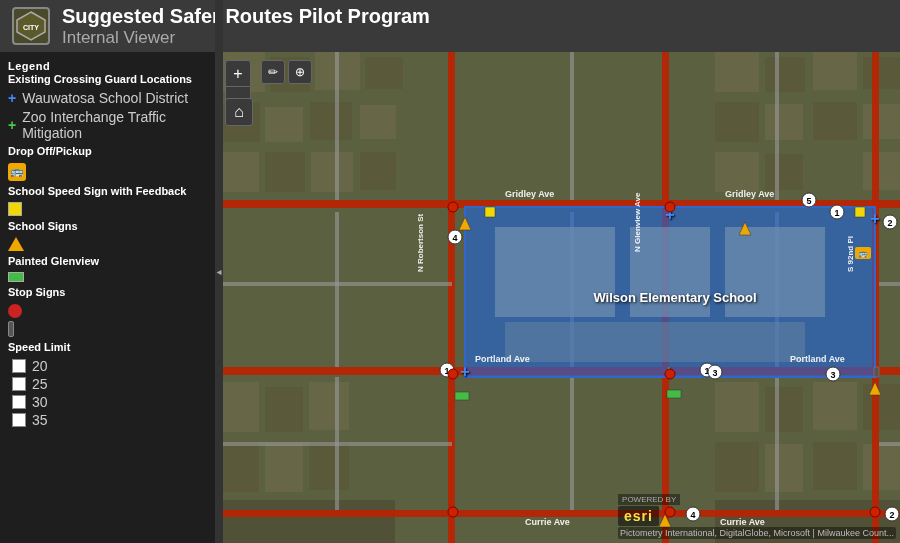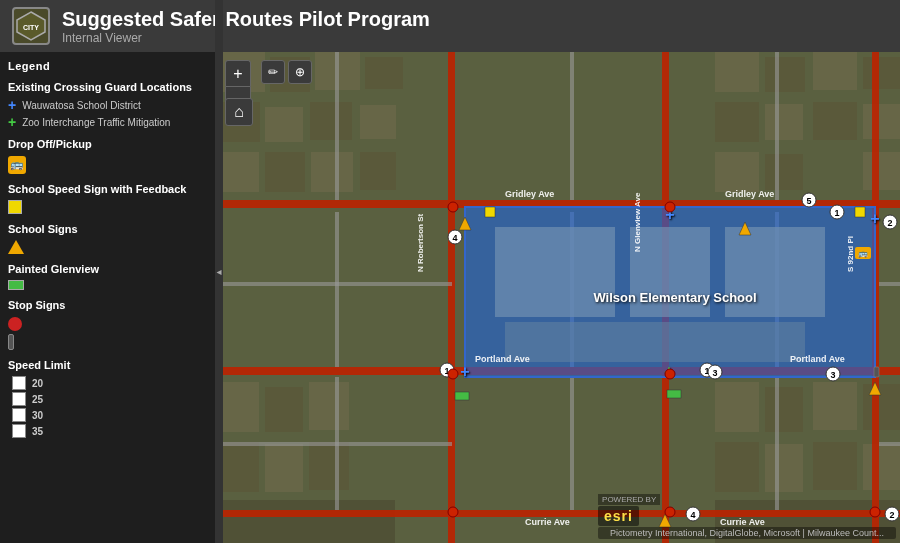--- a/index.html
+++ b/index.html
@@ -36,21 +36,21 @@
       display: flex;
       flex-direction: column;
     }
     #app-title {
       color: #ffffff;
       font-size: 20px;
       font-weight: bold;
     }
     #app-subtitle {
       color: #aaaaaa;
-      font-size: 12px;
+      font-size: 17px;
     }
     
     #main {
       display: flex;
       height: 491px;
     }
     
     #sidebar {
       width: 215px;
       min-width: 215px;
@@ -63,34 +63,34 @@
     #legend-title {
       color: #ffffff;
       font-size: 11px;
       font-weight: bold;
       letter-spacing: 0.5px;
     }
     .legend-section-title {
       color: #ffffff;
       font-weight: bold;
       font-size: 11px;
-      margin-top: 8px;
+      margin-top: 0;
       margin-bottom: 4px;
       line-height: 1.3;
     }
     .legend-item {
       display: flex;
       align-items: center;
       gap: 6px;
       margin-bottom: 3px;
       font-size: 11px;
       color: #cccccc;
     }
     .legend-item-label {
-      font-size: 10px;
+      font-size: 14px;
       color: #cccccc;
     }
     
     .icon-cross-blue {
       color: #4488ff;
       font-size: 14px;
       font-weight: bold;
       line-height: 1;
     }
     .icon-cross-green {
@@ -149,21 +149,20 @@
     }
     .icon-speed-white {
       width: 14px;
       height: 14px;
       background: #ffffff;
       border: 1px solid #888;
       display: inline-block;
     }
     .speed-items {
       margin-left: 4px;
-      font-weight: bold;
     }
     .speed-item {
       display: flex;
       align-items: center;
       gap: 6px;
       margin-bottom: 2px;
     }
     
     #map-area {
       flex: 1;
@@ -555,16 +554,16 @@
     </div>
 
     <div id="draw-toolbar">
       <div class="map-btn-sm">✏</div>
       <div class="map-btn-sm">⊕</div>
     </div>
 
     <div id="esri-badge">
       <div id="powered-by">POWERED BY</div>
       <div id="esri-logo">esri</div>
-      <div style="font-size:9px;color:#bbb;background:rgba(0,0,0,0.4);padding:1px 12px;border-radius:2px;">Pictometry International, DigitalGlobe, Microsoft | Milwaukee Count...</div>
+      <div style="font-size:9px;color:#bbb;background:rgba(0,0,0,0.4);padding:1px 2px;border-radius:2px;">Pictometry International, DigitalGlobe, Microsoft | Milwaukee Count...</div>
     </div>
   </div>
 </div>
 
 </body></html>

